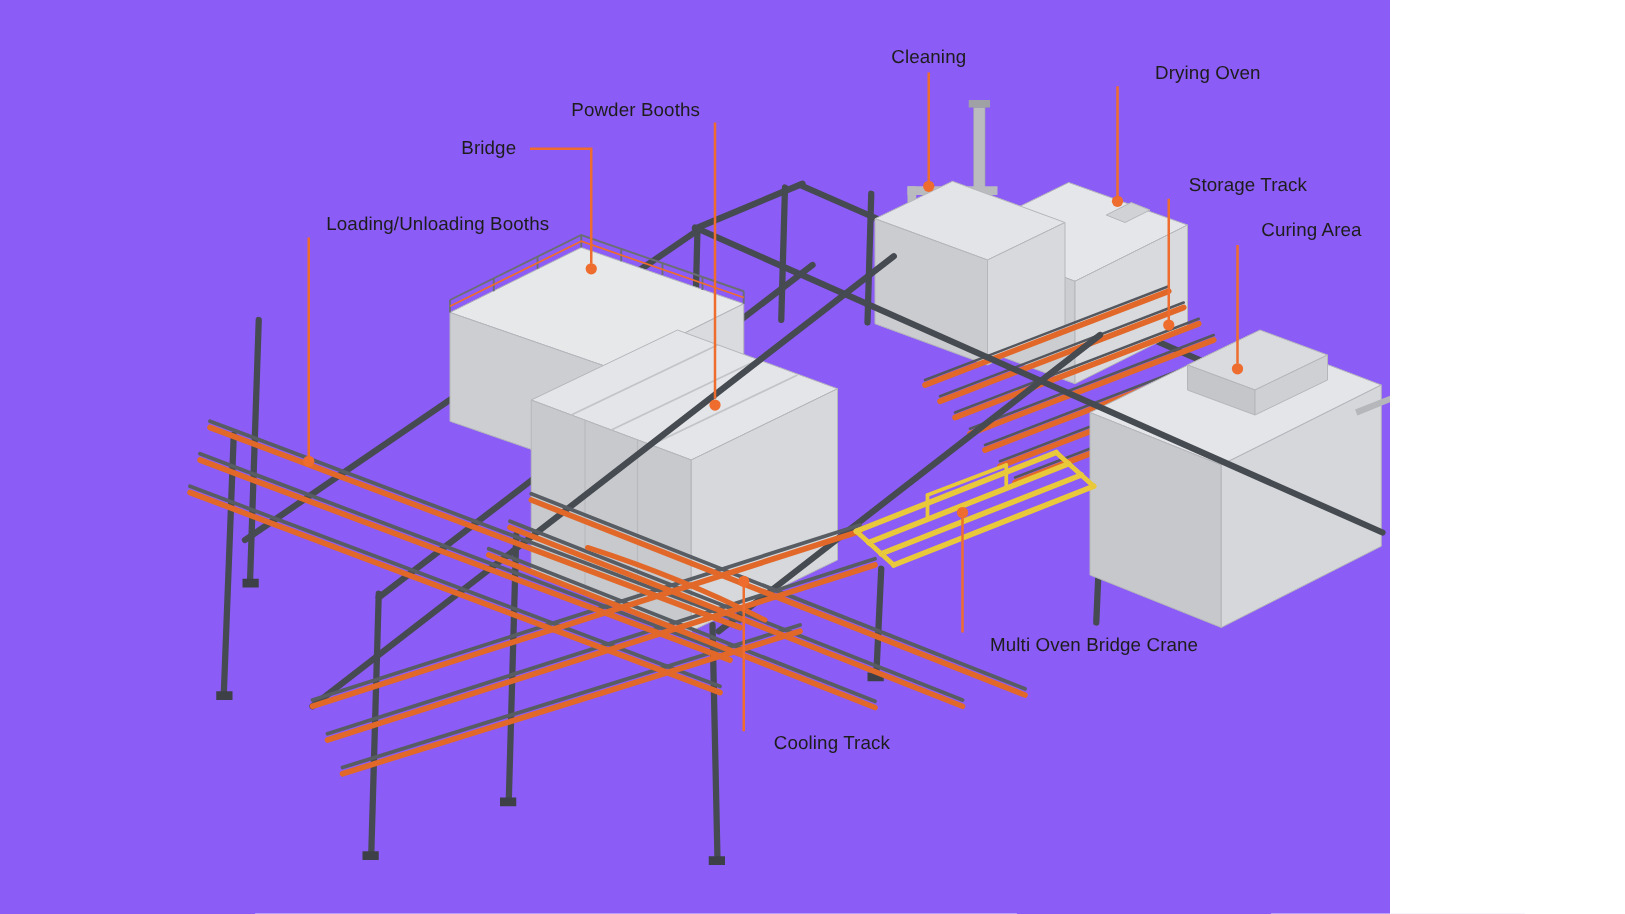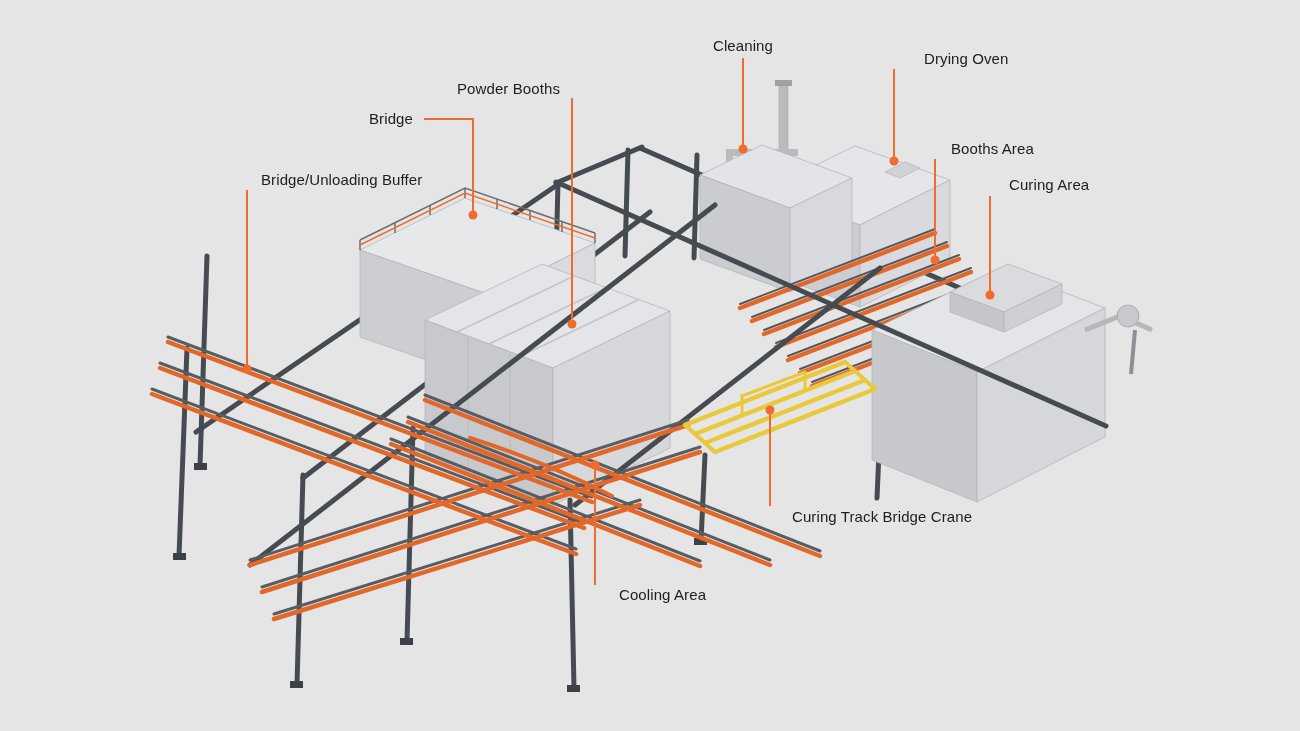--- a/index.html
+++ b/index.html
@@ -1,17 +1,17 @@
 <!DOCTYPE html>
 <html><head>
 <meta charset="utf-8">
 <style>
   html,body{margin:0;padding:0;background:#ffffff;}
   .stage{
-    position:relative;width:1300px;height:731px;background:#e5e5e5;
+    position:relative;width:1112px;height:731px;background:#8b5cf6;
     overflow:hidden;font-family:"Liberation Sans",sans-serif;
   }
   .stage svg{position:absolute;left:0;top:0;}
   .label{
     position:absolute;font-size:15px;line-height:16px;color:#1d1d1b;
     white-space:nowrap;letter-spacing:.1px;
   }
   .leader polyline{stroke:#ee6c2d;stroke-width:2;fill:none;}
   .leader circle{fill:#ee6c2d;}
   .frame{stroke:#464a51;stroke-width:5;stroke-linecap:round;fill:none;}
@@ -224,18 +224,18 @@
     <g class="leader">
       <polyline points="595,468 595,585"></polyline>
         <circle cx="595" cy="465" r="4.5"></circle>
     </g>
   </svg>
 
   <div class="label" style="left:713px;top:38px">Cleaning</div>
   <div class="label" style="left:924px;top:51px">Drying Oven</div>
   <div class="label" style="left:457px;top:81px">Powder Booths</div>
   <div class="label" style="left:369px;top:111px">Bridge</div>
-  <div class="label" style="left:951px;top:141px">Booths Area</div>
+  <div class="label" style="left:951px;top:141px">Storage Track</div>
   <div class="label" style="left:1009px;top:177px">Curing Area</div>
-  <div class="label" style="left:261px;top:172px">Bridge/Unloading Buffer</div>
-  <div class="label" style="left:792px;top:509px">Curing Track Bridge Crane</div>
-  <div class="label" style="left:619px;top:587px">Cooling Area</div>
+  <div class="label" style="left:261px;top:172px">Loading/Unloading Booths</div>
+  <div class="label" style="left:792px;top:509px">Multi Oven Bridge Crane</div>
+  <div class="label" style="left:619px;top:587px">Cooling Track</div>
 </div>
 
 </body></html>

